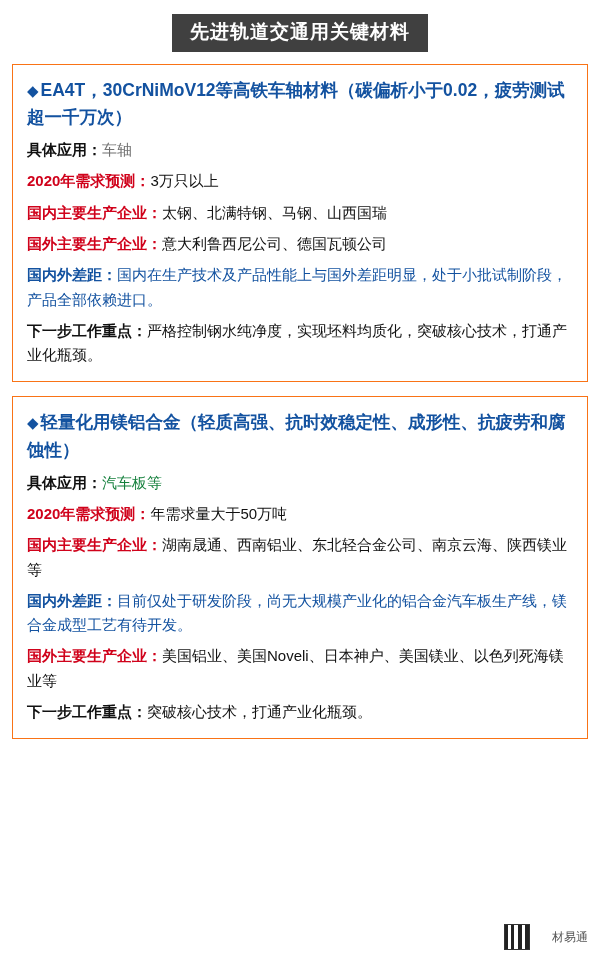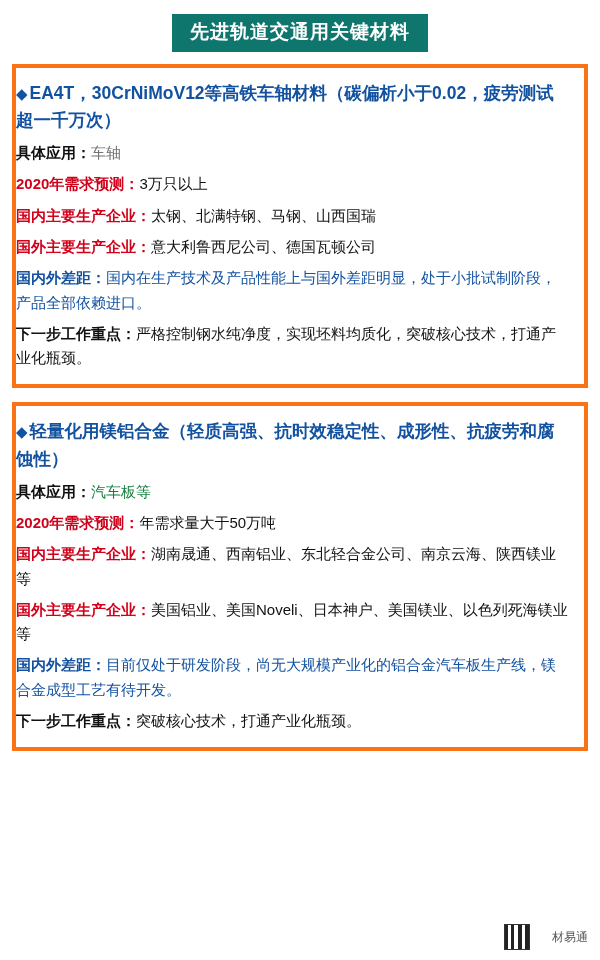--- a/index.html
+++ b/index.html
@@ -27,23 +27,23 @@
     color: #ffffff;
     font-size: 19px;
     font-weight: bold;
     letter-spacing: 1px;
     padding: 7px 18px 8px 18px;
     line-height: 1.2;
     white-space: nowrap;
   }
   
   .card {
-    border: 4px solid #f97316;
+    border: 1px solid #f97316;
     margin: 0 12px 14px 12px;
-    padding: 12px 14px 14px 0;
+    padding: 12px 14px 14px 14px;
     background: #ffffff;
   }
   .card-title {
     color: #1352a0;
     font-weight: bold;
     font-size: 17.5px;
     line-height: 1.55;
     margin-bottom: 6px;
   }
   .diamond {
@@ -86,21 +86,21 @@
     font-size: 12px;
     color: #555555;
   }
 </style>
 </head>
 <body>
 
 <div class="page">
 
   <div class="banner-wrap">
-    <div class="banner" style="background: #0f766e;">先进轨道交通用关键材料</div>
+    <div class="banner" style="background: #404040;">先进轨道交通用关键材料</div>
   </div>
 
   <div class="card">
     <div class="card-title">
       <span class="diamond">◆</span><span>EA4T，30CrNiMoV12等高铁车轴材料（碳偏析小于0.02，疲劳测试超一千万次）</span>
     </div>
 
     <div class="row">
       <span class="lab lab-black" style="color: rgb(17, 17, 17);">具体应用：</span><span class="val-black" style="color: #737373;">车轴</span>
     </div>
@@ -136,26 +136,26 @@
     </div>
 
     <div class="row">
       <span class="lab lab-red" style="color: rgb(208, 2, 27);">2020年需求预测：</span><span class="val-black" style="color: rgb(17, 17, 17);">年需求量大于50万吨</span>
     </div>
 
     <div class="row">
       <span class="lab lab-red" style="color: rgb(208, 2, 27);">国内主要生产企业：</span><span class="val-black" style="color: rgb(17, 17, 17);">湖南晟通、西南铝业、东北轻合金公司、南京云海、陕西镁业等</span>
     </div>
 
+    <div class="row blue-body">
+      <span class="lab lab-blue" style="color: rgb(19, 82, 160);">国内外差距：</span><span class="val-blue" style="color: rgb(19, 82, 160);">目前仅处于研发阶段，尚无大规模产业化的铝合金汽车板生产线，镁合金成型工艺有待开发。</span>
+    </div>
+
     <div class="row">
       <span class="lab lab-red" style="color: rgb(208, 2, 27);">国外主要生产企业：</span><span class="val-black" style="color: rgb(17, 17, 17);">美国铝业、美国Noveli、日本神户、美国镁业、以色列死海镁业等</span>
-    </div>
-
-    <div class="row blue-body">
-      <span class="lab lab-blue" style="color: rgb(19, 82, 160);">国内外差距：</span><span class="val-blue" style="color: rgb(19, 82, 160);">目前仅处于研发阶段，尚无大规模产业化的铝合金汽车板生产线，镁合金成型工艺有待开发。</span>
     </div>
 
     <div class="row">
       <span class="lab lab-black" style="color: rgb(17, 17, 17);">下一步工作重点：</span><span class="val-black" style="color: rgb(17, 17, 17);">突破核心技术，打通产业化瓶颈。</span>
     </div>
   </div>
 
   <div class="footer">
     <div class="qr"></div>
     <div class="footer-text">材易通</div>

